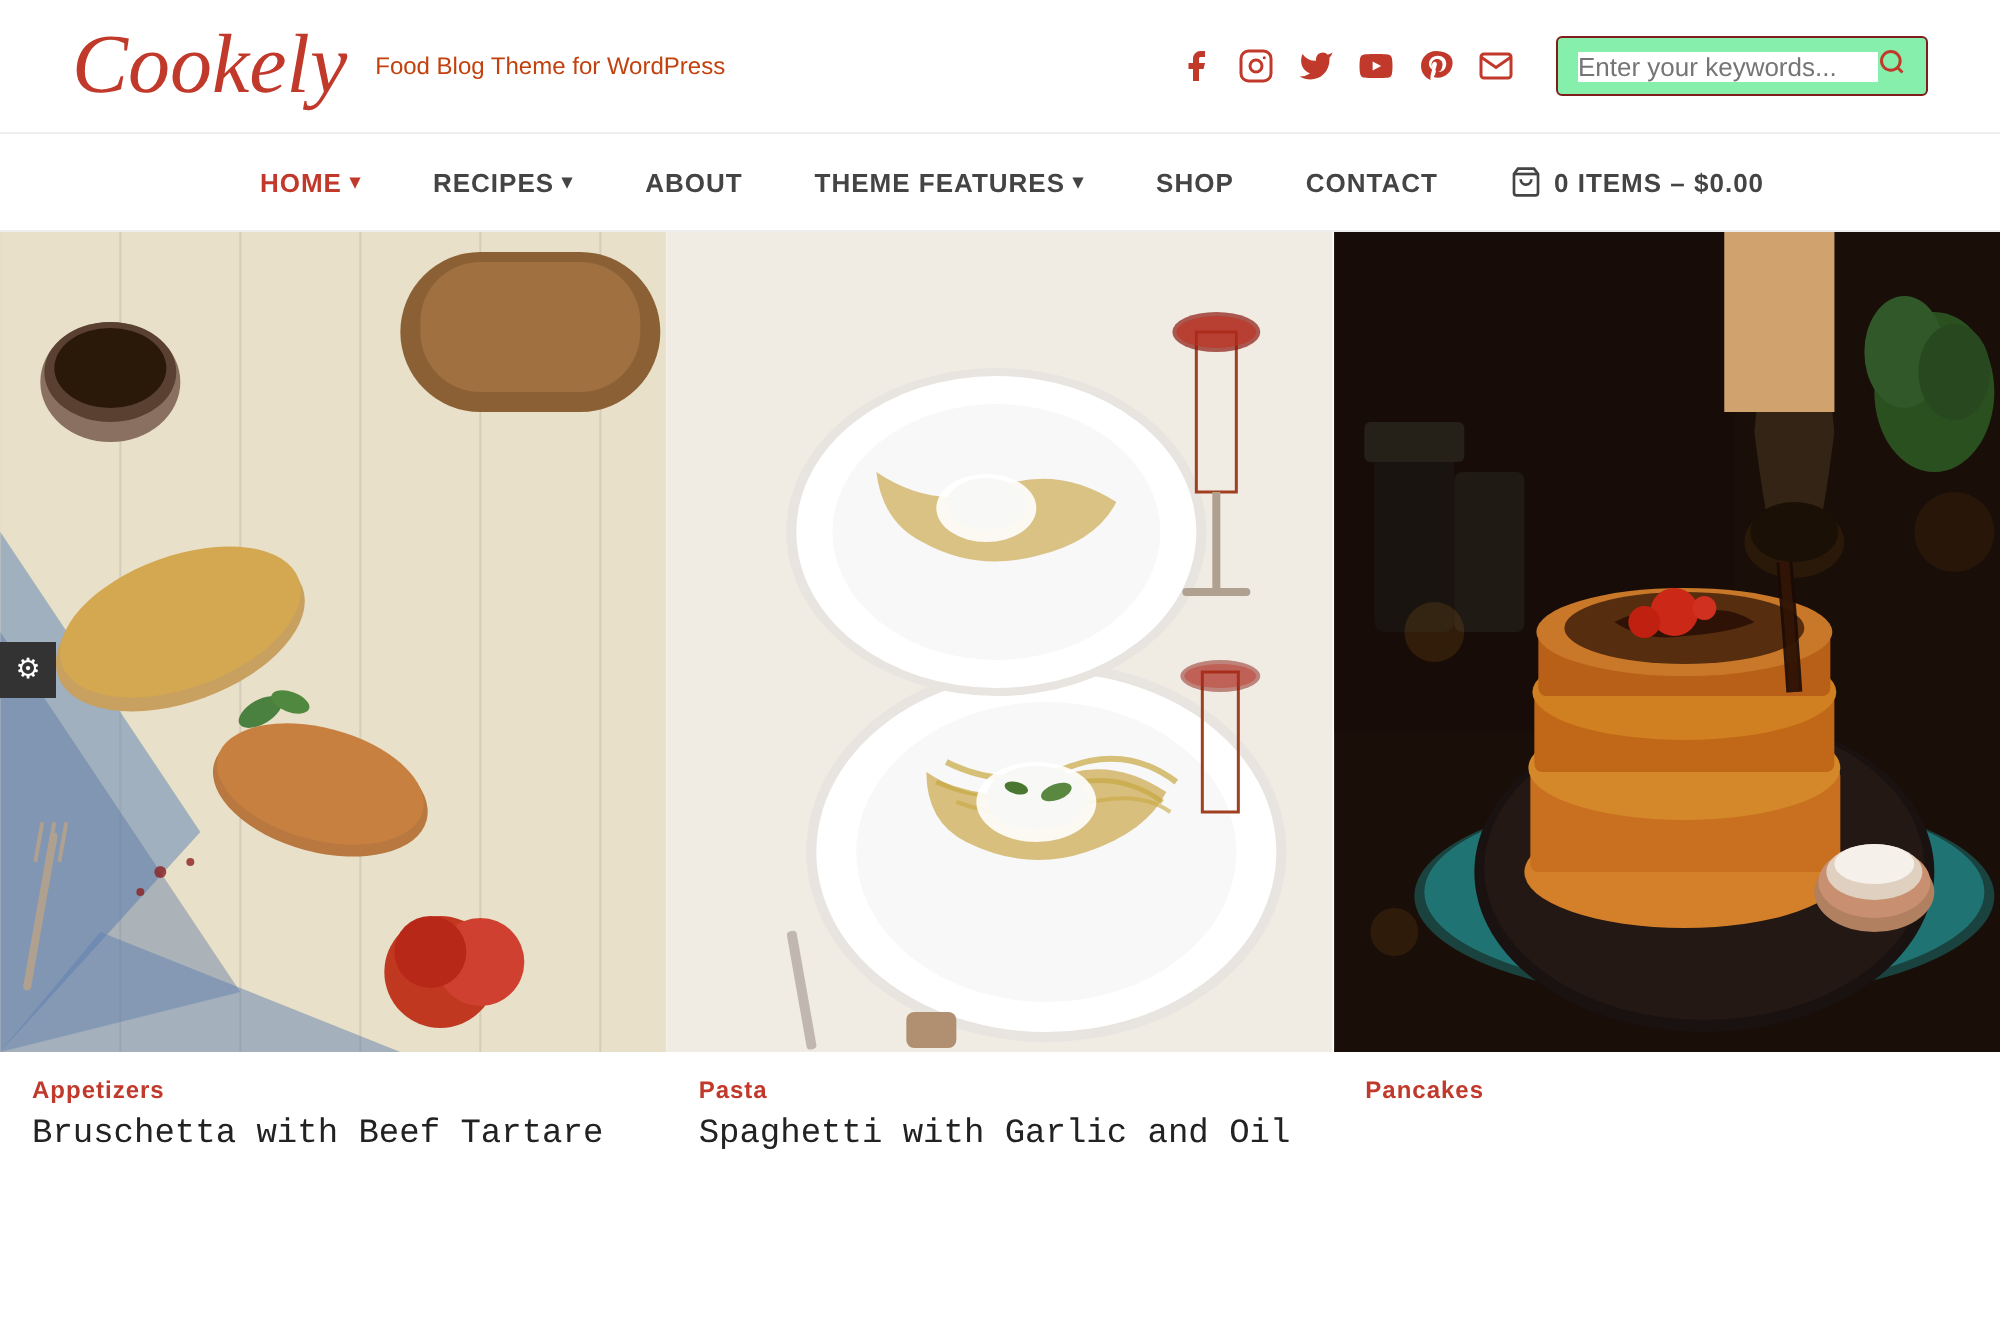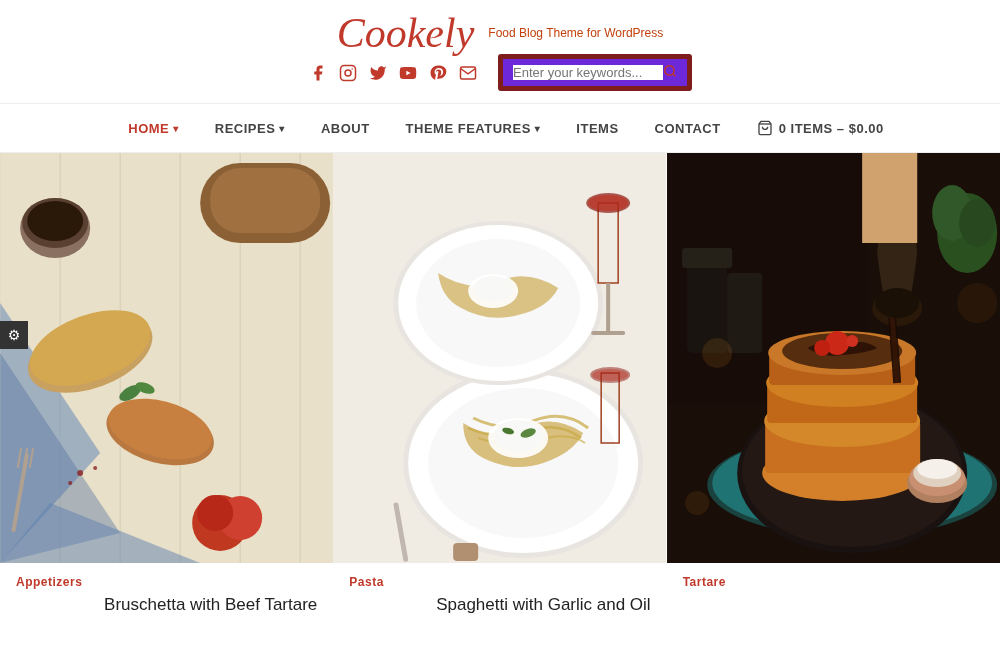--- a/index.html
+++ b/index.html
@@ -3,23 +3,22 @@
   <meta charset="utf-8">
   <style>
     * { margin: 0; padding: 0; box-sizing: border-box; }
     body { font-family: Georgia, 'Times New Roman', serif; background: #fff; width: 1000px; }
 
     
     .header {
       display: flex;
       align-items: center;
       justify-content: space-between;
-      padding: 12px 24px;
+      padding: 12px 36px;
       border-bottom: 1px solid #eee;
-      flex-direction: column;
     }
     .logo-area {
       display: flex;
       align-items: center;
       gap: 14px;
     }
     .logo-text {
       font-family: 'Brush Script MT', cursive, Georgia;
       font-size: 42px;
       color: #c0392b;
@@ -48,24 +47,24 @@
       display: flex;
       align-items: center;
       justify-content: center;
       color: #c0392b;
       font-size: 16px;
       cursor: pointer;
     }
     .search-bar {
       display: flex;
       align-items: center;
-      border: 5px solid #7f1d1d;
+      border: 1px solid #7f1d1d;
       border-radius: 3px;
       padding: 5px 10px;
-      background: #6d28d9;
+      background: #86efac;
       margin-left: 10px;
     }
     .search-input {
       border: none;
       outline: none;
       font-size: 13px;
       color: #aaa;
       width: 150px;
       font-family: Arial, sans-serif;
     }
@@ -151,25 +150,24 @@
       font-size: 12px;
       font-family: Arial, sans-serif;
       font-weight: 600;
       letter-spacing: 0.5px;
       color: #c0392b;
       padding: 12px 16px 4px;
       text-transform: none;
     }
     .card-title {
       font-size: 17px;
-      font-family: Liberation Sans, sans-serif;
+      font-family: Liberation Mono, monospace;
       color: #222;
       padding: 0 16px;
       line-height: 1.4;
-      text-align: right;
     }
 
     
     .food-img-container {
       width: 100%;
       height: 410px;
       overflow: hidden;
       position: relative;
     }
     .food-img-container svg {
@@ -254,21 +252,21 @@
     <span class="chevron">▾</span>
   </a>
   <a class="nav-item">
     <span>ABOUT</span>
   </a>
   <a class="nav-item">
     <span>THEME FEATURES</span>
     <span class="chevron">▾</span>
   </a>
   <a class="nav-item">
-    <span>ITEMS</span>
+    <span>SHOP</span>
   </a>
   <a class="nav-item">
     <span>CONTACT</span>
   </a>
   <a class="nav-item nav-cart">
     <svg class="cart-icon-svg" viewBox="0 0 24 24" fill="none" stroke="#444" stroke-width="2">
       <path d="M6 2L3 6v14a2 2 0 002 2h14a2 2 0 002-2V6l-3-4z"></path>
         <line x1="3" y1="6" x2="21" y2="6"></line>
         <path d="M16 10a4 4 0 01-8 0"></path>
     </svg>
@@ -436,16 +434,16 @@
 
         <rect x="20" y="100" width="40" height="100" fill="#1a1410" rx="5"></rect>
         <rect x="15" y="95" width="50" height="20" fill="#252018" rx="3"></rect>
         <rect x="60" y="120" width="35" height="80" fill="#201a14" rx="4"></rect>
 
         <circle cx="50" cy="200" r="15" fill="#c88020" opacity="0.15"></circle>
         <circle cx="310" cy="150" r="20" fill="#a86010" opacity="0.1"></circle>
         <circle cx="30" cy="350" r="12" fill="#c87818" opacity="0.12"></circle>
       </svg>
     </div>
-    <div class="card-category">Tartare</div>
+    <div class="card-category">Pancakes</div>
   </div>
 
 </div>
 
 </body></html>

